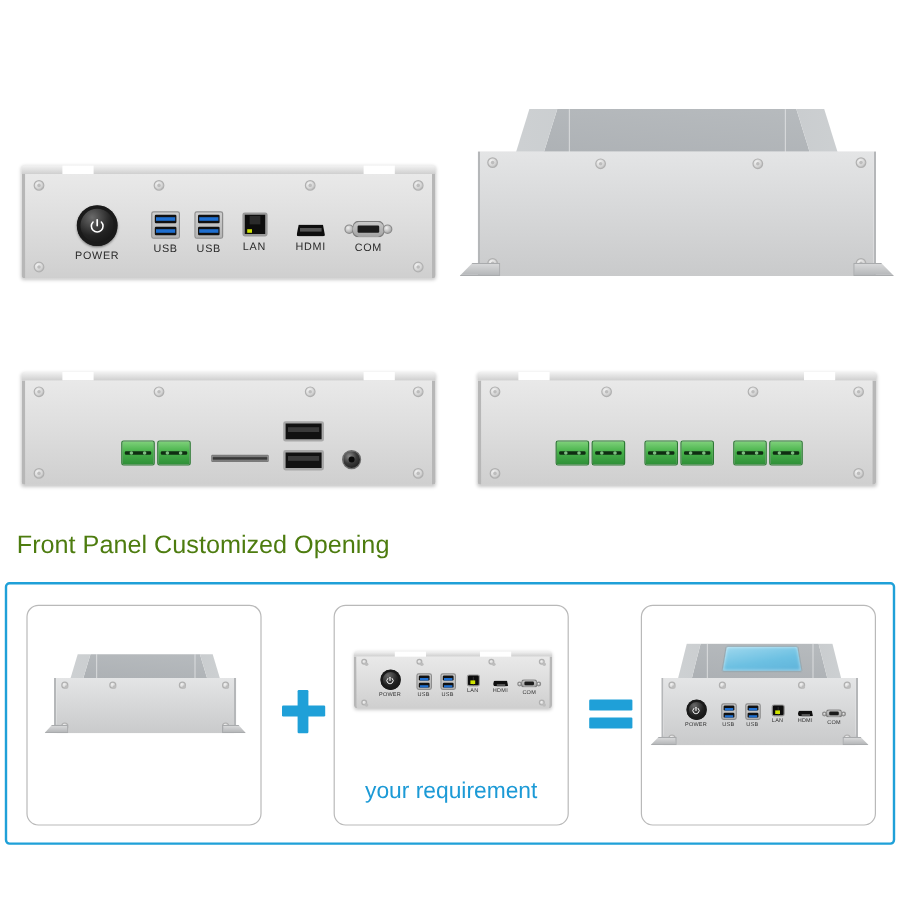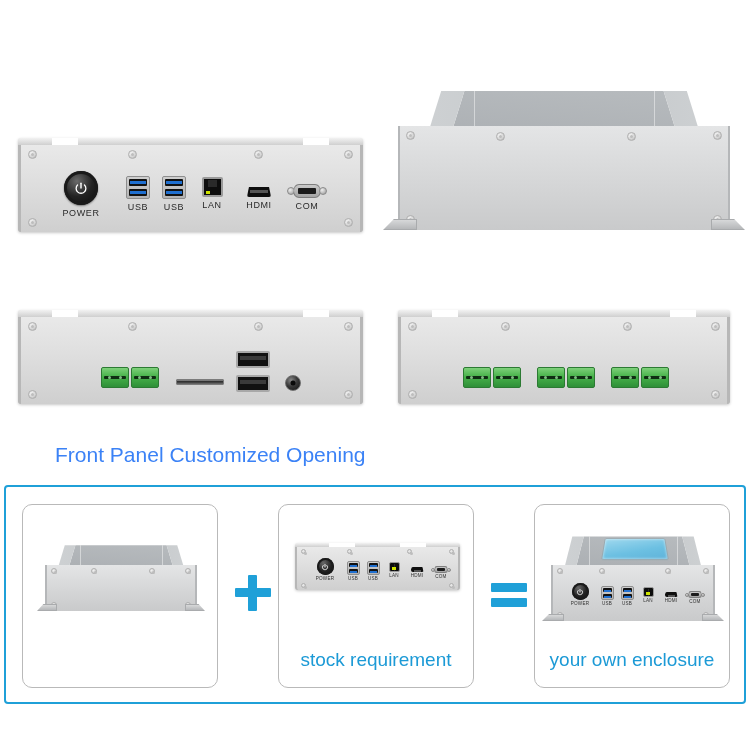--- a/index.html
+++ b/index.html
@@ -318,23 +318,22 @@
     text-align: center;
     font-size: 27px;
     color: #141414;
     font-family: "Liberation Sans", sans-serif;
   }
 
   
   .section-heading {
     position: absolute;
     font-size: 21px;
-    color: #3b82f6;
+    color: #4d7c0f;
     font-family: "Liberation Sans", sans-serif;
-    margin-left: 41px;
   }
 
   
   .combo {
     position: absolute;
     left: 4px;
     top: 485px;
     width: 742px;
     height: 219px;
     border: 2px solid #1fa0d8;
@@ -647,21 +646,21 @@
               <div class="jack l" style="width:4px;height:4px;top:2px;"></div>
               <div class="shell" style="left:3px; right:3px;"></div>
               <div class="pins" style="left:6px; right:6px; top:2px; height:3px;"></div>
               <div class="jack r" style="width:4px;height:4px;top:2px;"></div>
             </div>
             <div class="mini-label">COM</div>
           </div>
         </div>
       </div>
     </div>
-    <div class="card-caption">stock requirement</div>
+    <div class="card-caption">your requirement</div>
   </div>
 
   <div class="op" style="left:483px;">
     <div class="bar" style="left:2px; top:12px; width:36px; height:9px;"></div>
     <div class="bar" style="left:2px; top:27px; width:36px; height:9px;"></div>
   </div>
 
   <div class="card" style="left:528px;">
     <div class="card-art">
       <div class="iso" style="left:16px; top:20px; width:164px; height:90px;">
@@ -725,16 +724,15 @@
               <div class="jack r" style="width:4px;height:4px;top:2px;"></div>
             </div>
             <div class="mini-label">COM</div>
           </div>
         </div>
 
         <div class="foot l" style="height:7px; left:-9px; width:22px;"></div>
         <div class="foot r" style="height:7px; right:-9px; width:22px;"></div>
       </div>
     </div>
-    <div class="card-caption">your own enclosure</div>
   </div>
 
 </div>
 
 </body></html>

